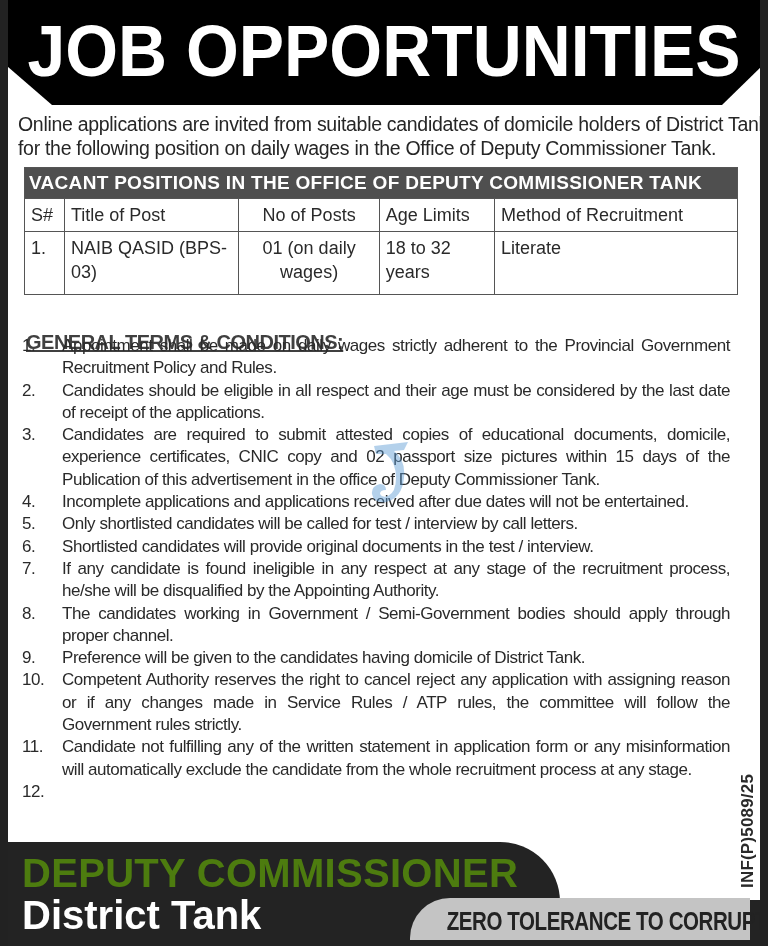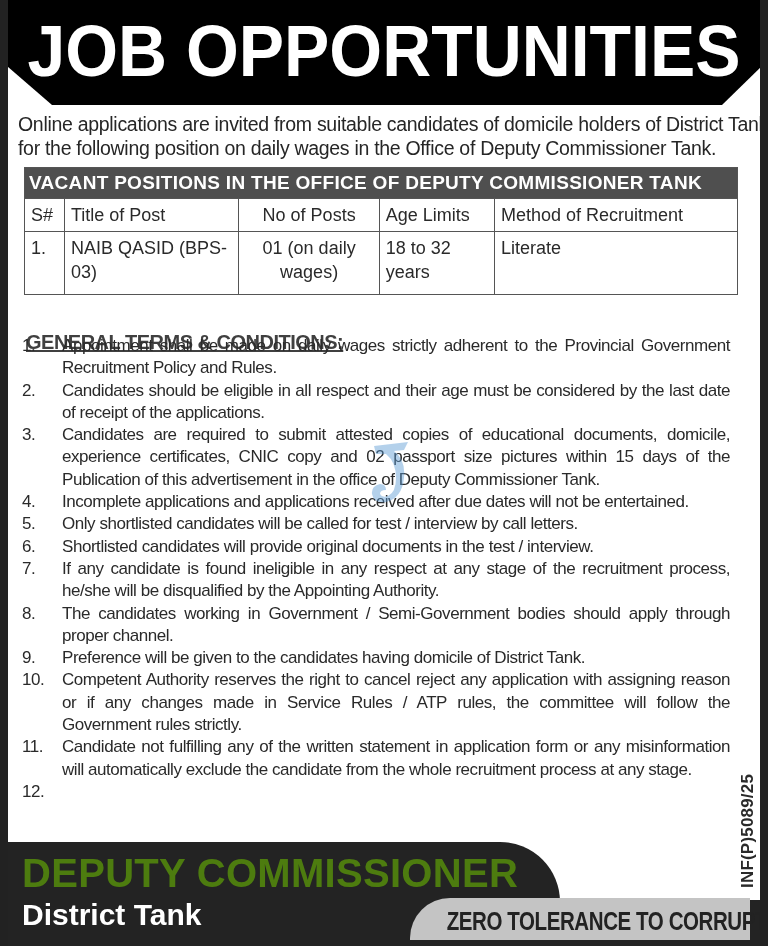--- a/index.html
+++ b/index.html
@@ -197,21 +197,21 @@
     font-size: 40px;
     line-height: 44px;
     white-space: nowrap;
     letter-spacing: 0.3px;
   }
   .footer-line2 {
     position: absolute;
     left: 22px; top: 893px;
     color: #ffffff;
     font-weight: bold;
-    font-size: 30px;
+    font-size: 40px;
     line-height: 44px;
     white-space: nowrap;
   }
   .frame-overlay {
     position: absolute;
     left: 0; top: 0;
     width: 768px; height: 946px;
     box-sizing: border-box;
     border-left: 8px solid #222222;
     border-right: 8px solid #222222;

